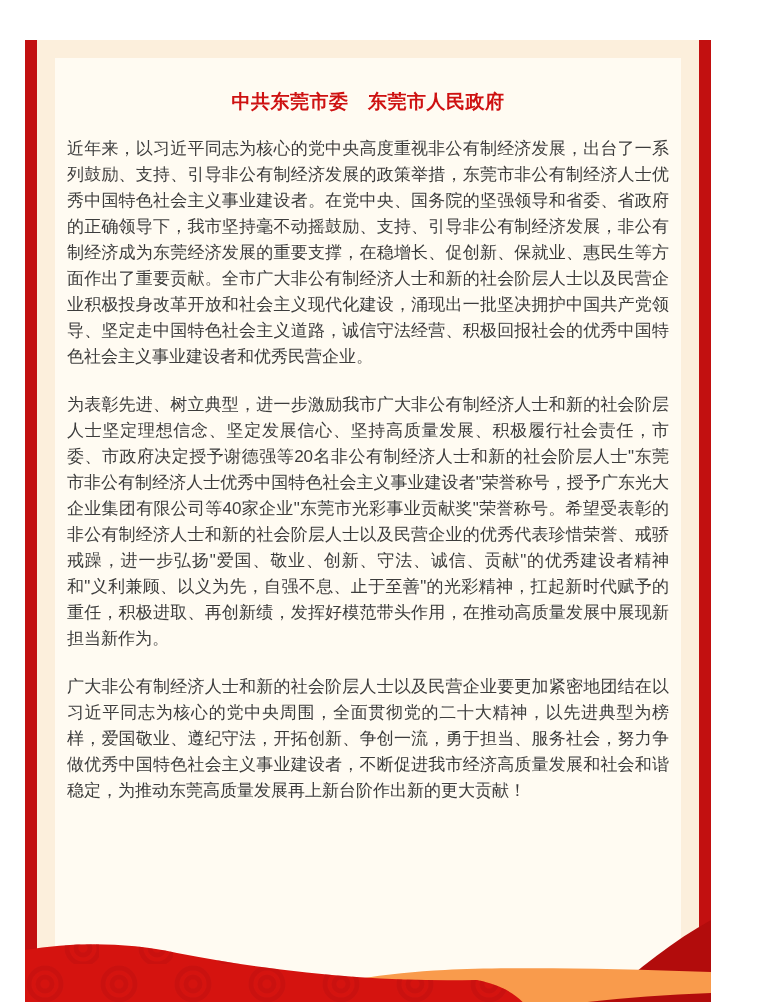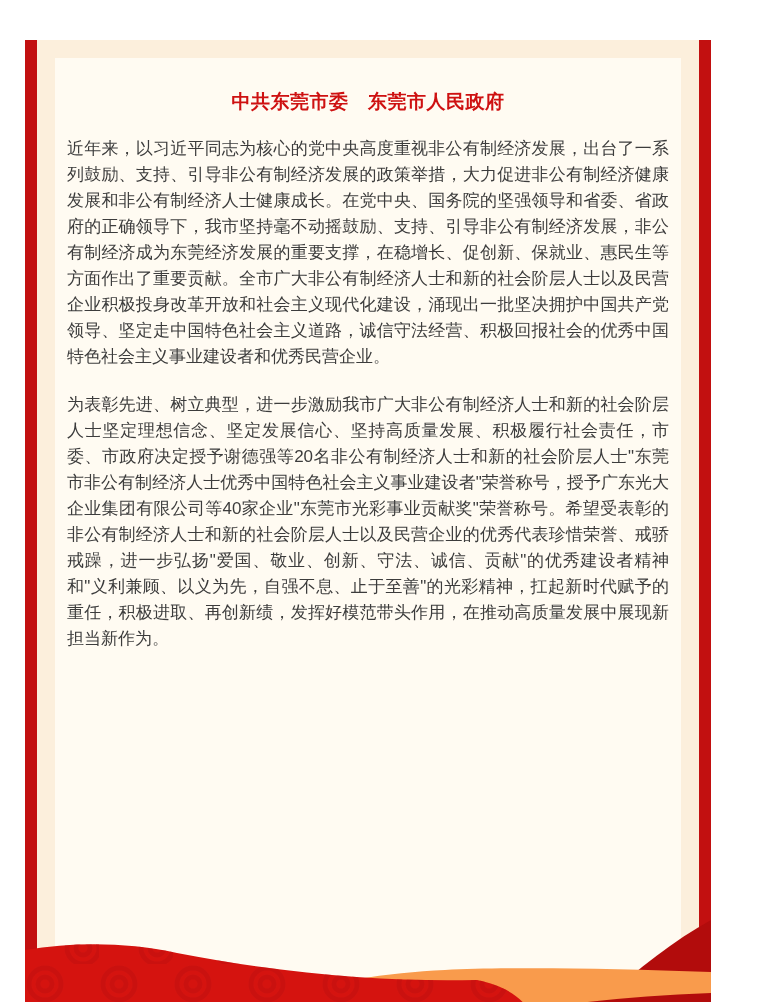--- a/index.html
+++ b/index.html
@@ -59,22 +59,23 @@
 <div class="banner">
 
   <div class="card">
     <div class="content">
 
       <div>
         <div class="title-line">中共东莞市委　东莞市人民政府</div>
       </div>
 
       <div class="body-text">
-        <p class="para">近年来，以习近平同志为核心的党中央高度重视非公有制经济发展，出台了一系列鼓励、支持、引导非公有制经济发展的政策举措，大力促进非公有制经济健康发展和非公有制经济人士健康成长。在党中央、国务院的坚强领导和省委、省政府的正确领导下，我市坚持毫不动摇鼓励、支持、引导非公有制经济发展，非公有制经济成为东莞经济发展的重要支撑，在稳增长、促创新、保就业、惠民生等方面作出了重要贡献。全市广大非公有制经济人士和新的社会阶层人士以及民营企业积极投身改革开放和社会主义现代化建设，涌现出一批坚决拥护中国共产党领导、坚定走中国特色社会主义道路，诚信守法经营、积极回报社会的优秀中国特色社会主义事业建设者和优秀民营企业。</p>
+        <p class="para">近年来，以习近平同志为核心的党中央高度重视非公有制经济发展，出台了一系列鼓励、支持、引导非公有制经济发展的政策举措，东莞市非公有制经济人士优秀中国特色社会主义事业建设者。在党中央、国务院的坚强领导和省委、省政府的正确领导下，我市坚持毫不动摇鼓励、支持、引导非公有制经济发展，非公有制经济成为东莞经济发展的重要支撑，在稳增长、促创新、保就业、惠民生等方面作出了重要贡献。全市广大非公有制经济人士和新的社会阶层人士以及民营企业积极投身改革开放和社会主义现代化建设，涌现出一批坚决拥护中国共产党领导、坚定走中国特色社会主义道路，诚信守法经营、积极回报社会的优秀中国特色社会主义事业建设者和优秀民营企业。</p>
         <p class="para">为表彰先进、树立典型，进一步激励我市广大非公有制经济人士和新的社会阶层人士坚定理想信念、坚定发展信心、坚持高质量发展、积极履行社会责任，市委、市政府决定授予谢德强等20名非公有制经济人士和新的社会阶层人士"东莞市非公有制经济人士优秀中国特色社会主义事业建设者"荣誉称号，授予广东光大企业集团有限公司等40家企业"东莞市光彩事业贡献奖"荣誉称号。希望受表彰的非公有制经济人士和新的社会阶层人士以及民营企业的优秀代表珍惜荣誉、戒骄戒躁，进一步弘扬"爱国、敬业、创新、守法、诚信、贡献"的优秀建设者精神和"义利兼顾、以义为先，自强不息、止于至善"的光彩精神，扛起新时代赋予的重任，积极进取、再创新绩，发挥好模范带头作用，在推动高质量发展中展现新担当新作为。</p>
+        <p class="para">广大非公有制经济人士和新的社会阶层人士以及民营企业要更加紧密地团结在以习近平同志为核心的党中央周围，全面贯彻党的二十大精神，以先进典型为榜样，爱国敬业、遵纪守法，开拓创新、争创一流，勇于担当、服务社会，努力争做优秀中国特色社会主义事业建设者，不断促进我市经济高质量发展和社会和谐稳定，为推动东莞高质量发展再上新台阶作出新的更大贡献！</p>
       </div>
 
     </div>
   </div>
 
   <div class="border-strip left"></div>
   <div class="border-strip right"></div>
 
   <svg class="wave" viewBox="0 0 686 122" preserveAspectRatio="none">
     <defs>

